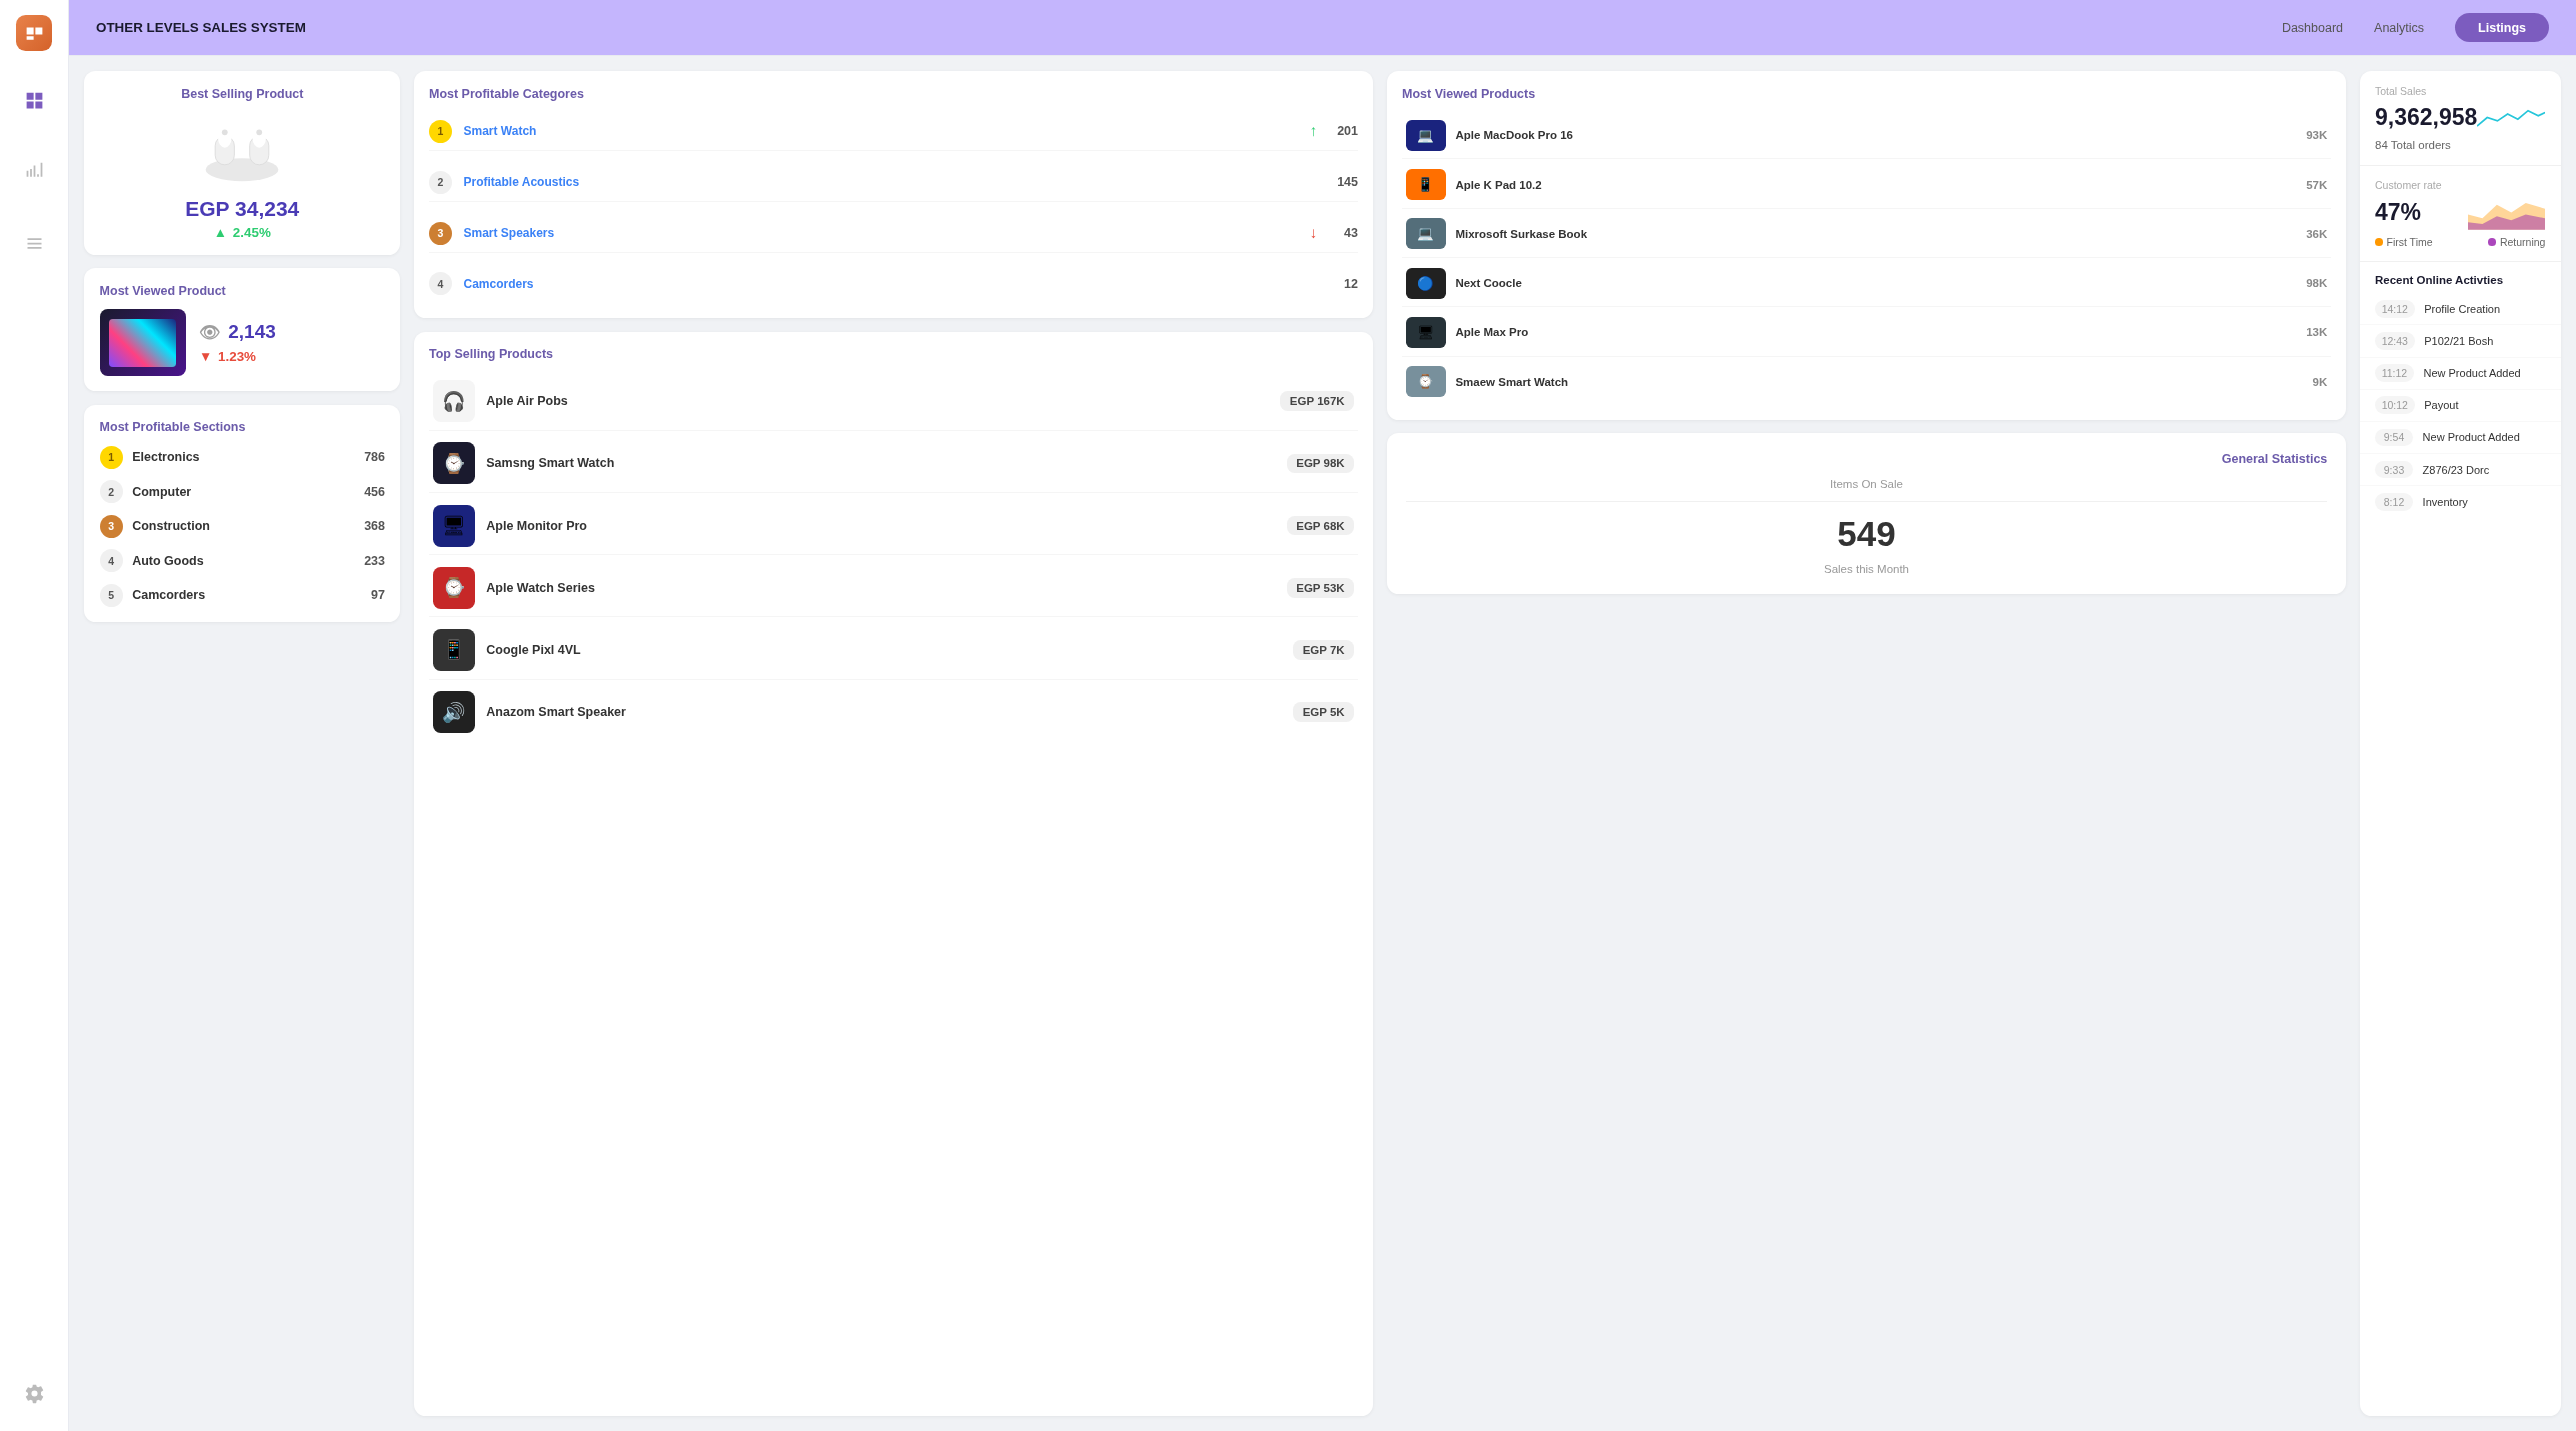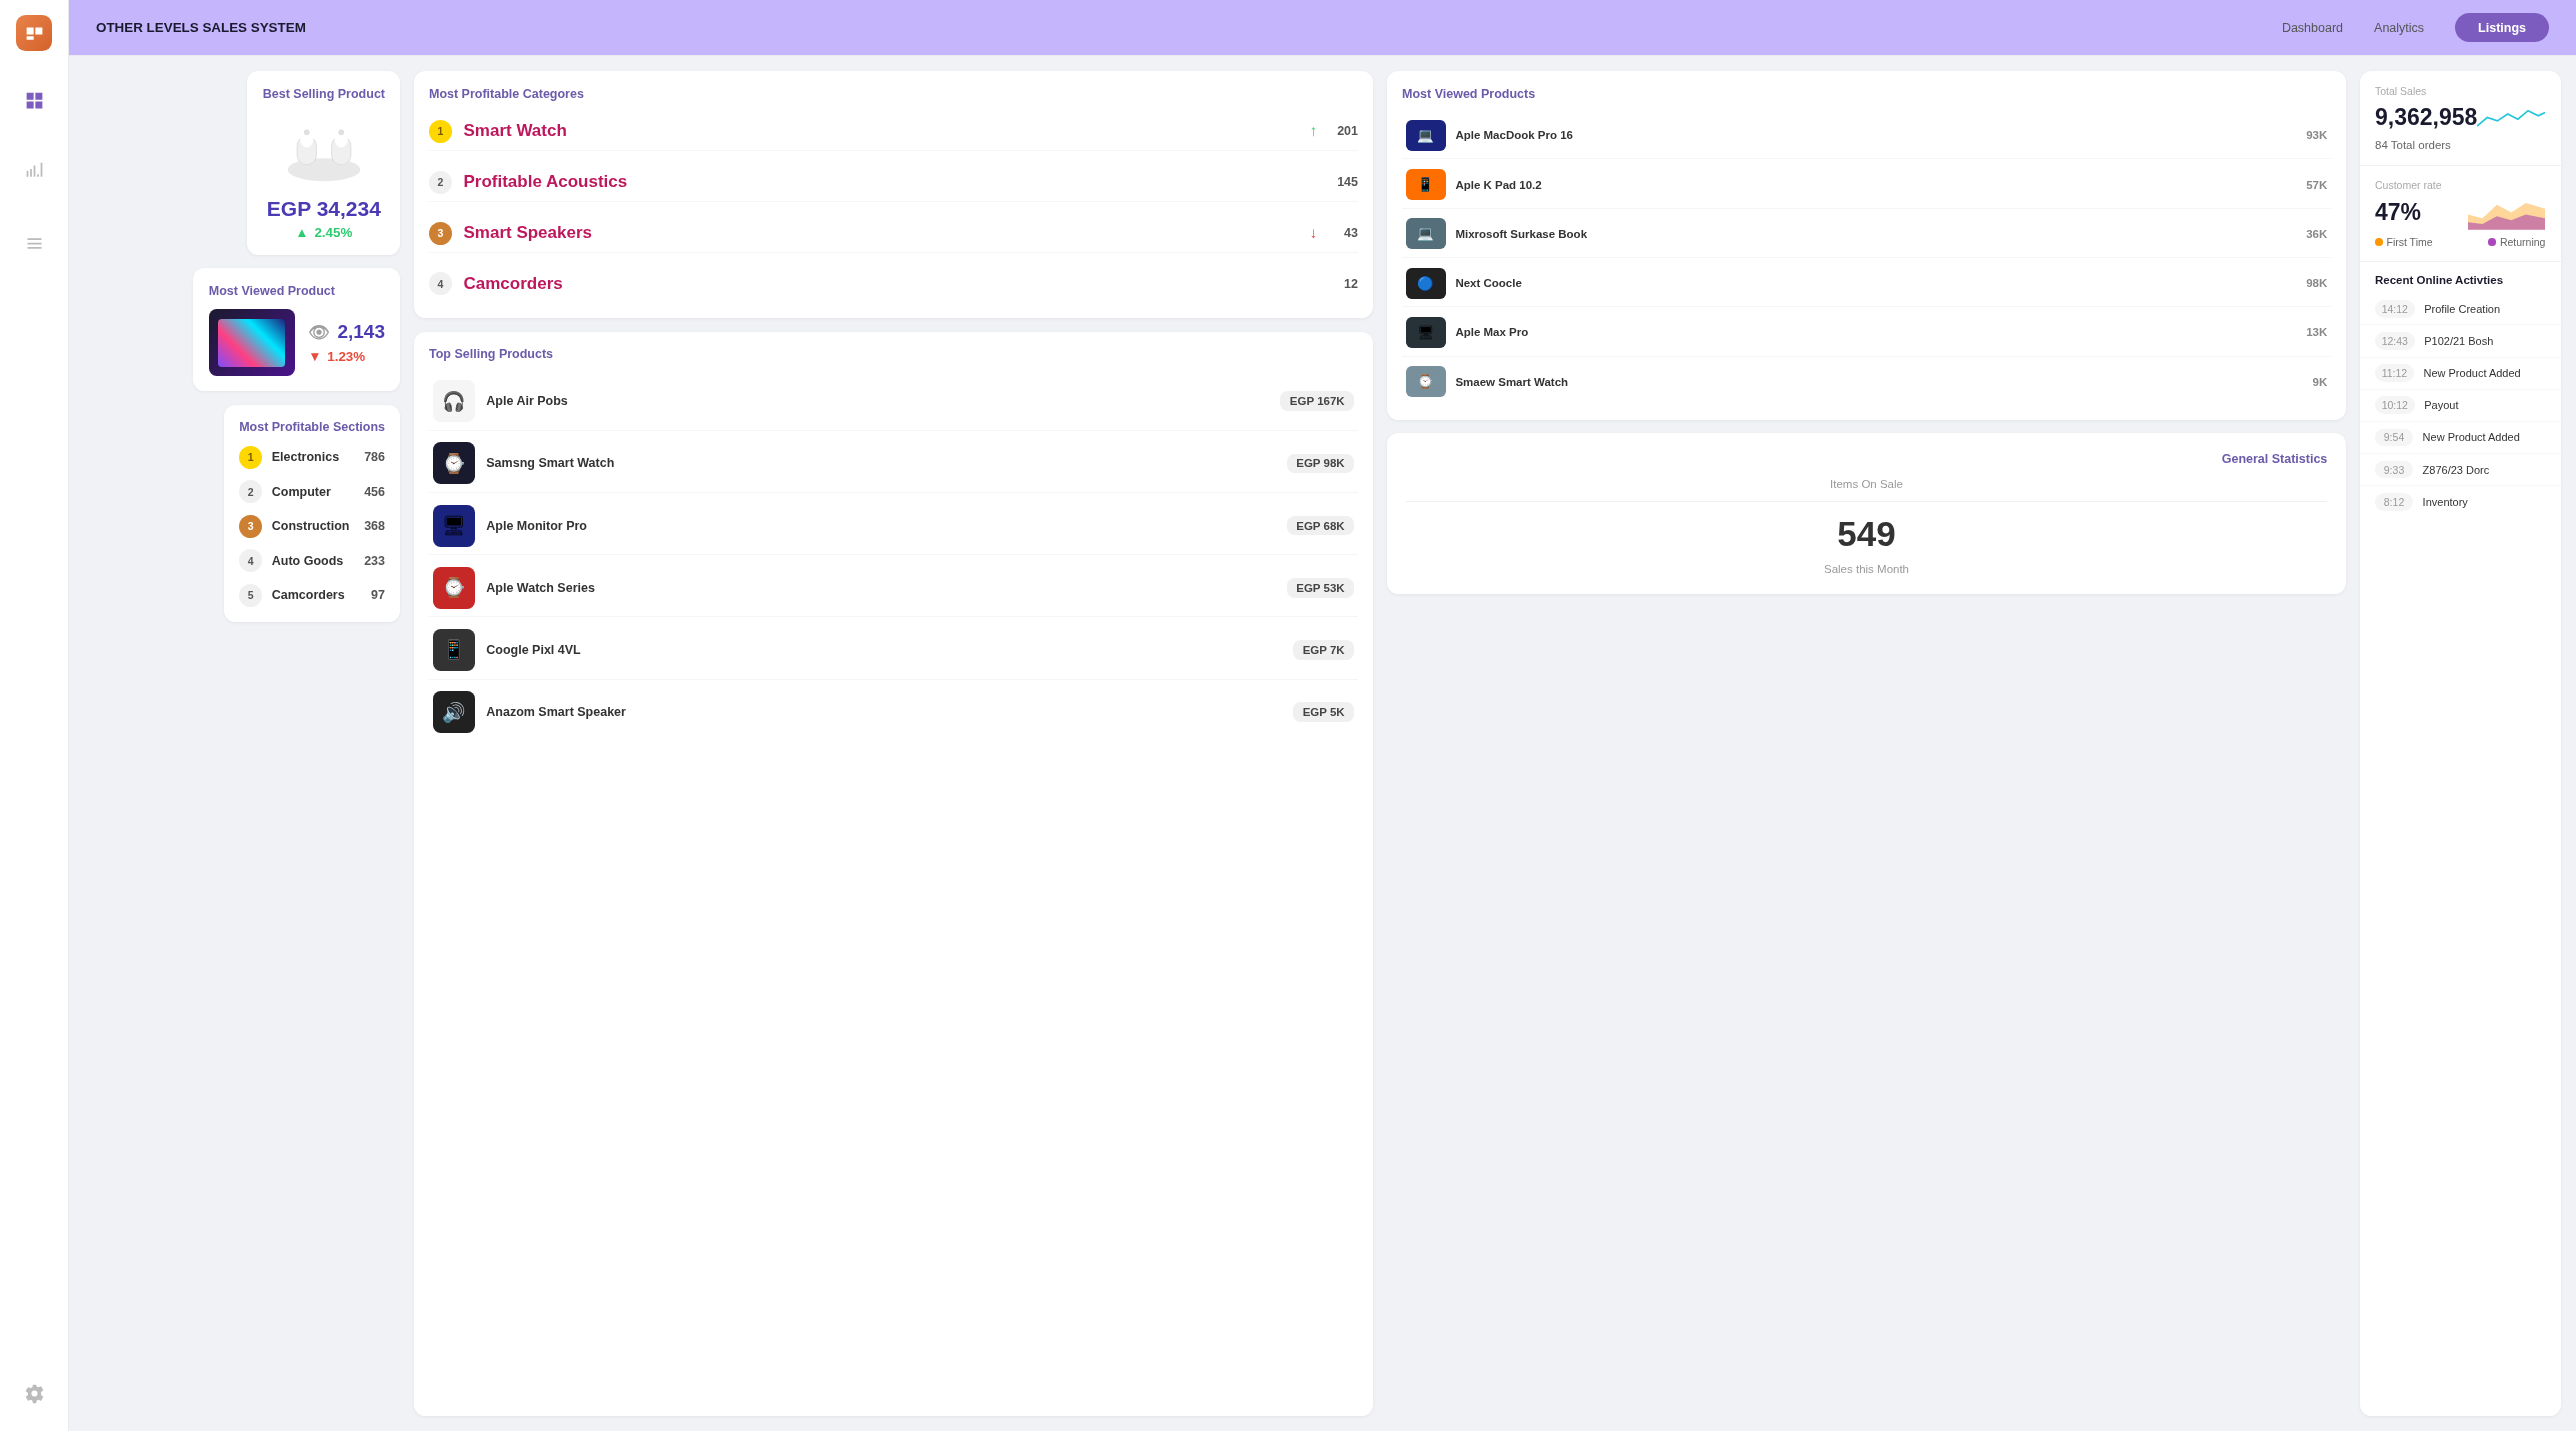--- a/index.html
+++ b/index.html
@@ -83,21 +83,20 @@
       gap: 13.4px;
     }
 
     
     .col-left {
       width: 316px;
       flex-shrink: 0;
       display: flex;
       flex-direction: column;
       gap: 13.4px;
-      align-items: flex-end;
     }
     .card {
       background: #fff;
       border-radius: 11.5px;
       padding: 15.3px;
       box-shadow: 0 1px 3.8px rgba(0,0,0,0.06);
     }
     .card-title {
       font-size: 12.5px;
       font-weight: 600;
@@ -216,21 +215,21 @@
       gap: 11.5px;
     }
     .category-item {
       display: flex;
       align-items: center;
       gap: 11.5px;
       padding: 7.7px 0;
       border-bottom: 1px solid #f5f5f5;
     }
     .category-item:last-child { border-bottom: none; }
-    .cat-name { flex: 1; font-size: 17px; font-weight: 600; color: #be185d; }
+    .cat-name { flex: 1; font-size: 12px; font-weight: 600; color: #3b82f6; }
     .cat-trend { font-size: 15.3px; }
     .cat-trend.up { color: #2ecc71; }
     .cat-trend.down { color: #e74c3c; }
     .cat-count { font-size: 12.5px; font-weight: 600; color: #555; min-width: 29px; text-align: right; }
 
     
     .product-list {
       display: flex;
       flex-direction: column;
       gap: 3.8px;

